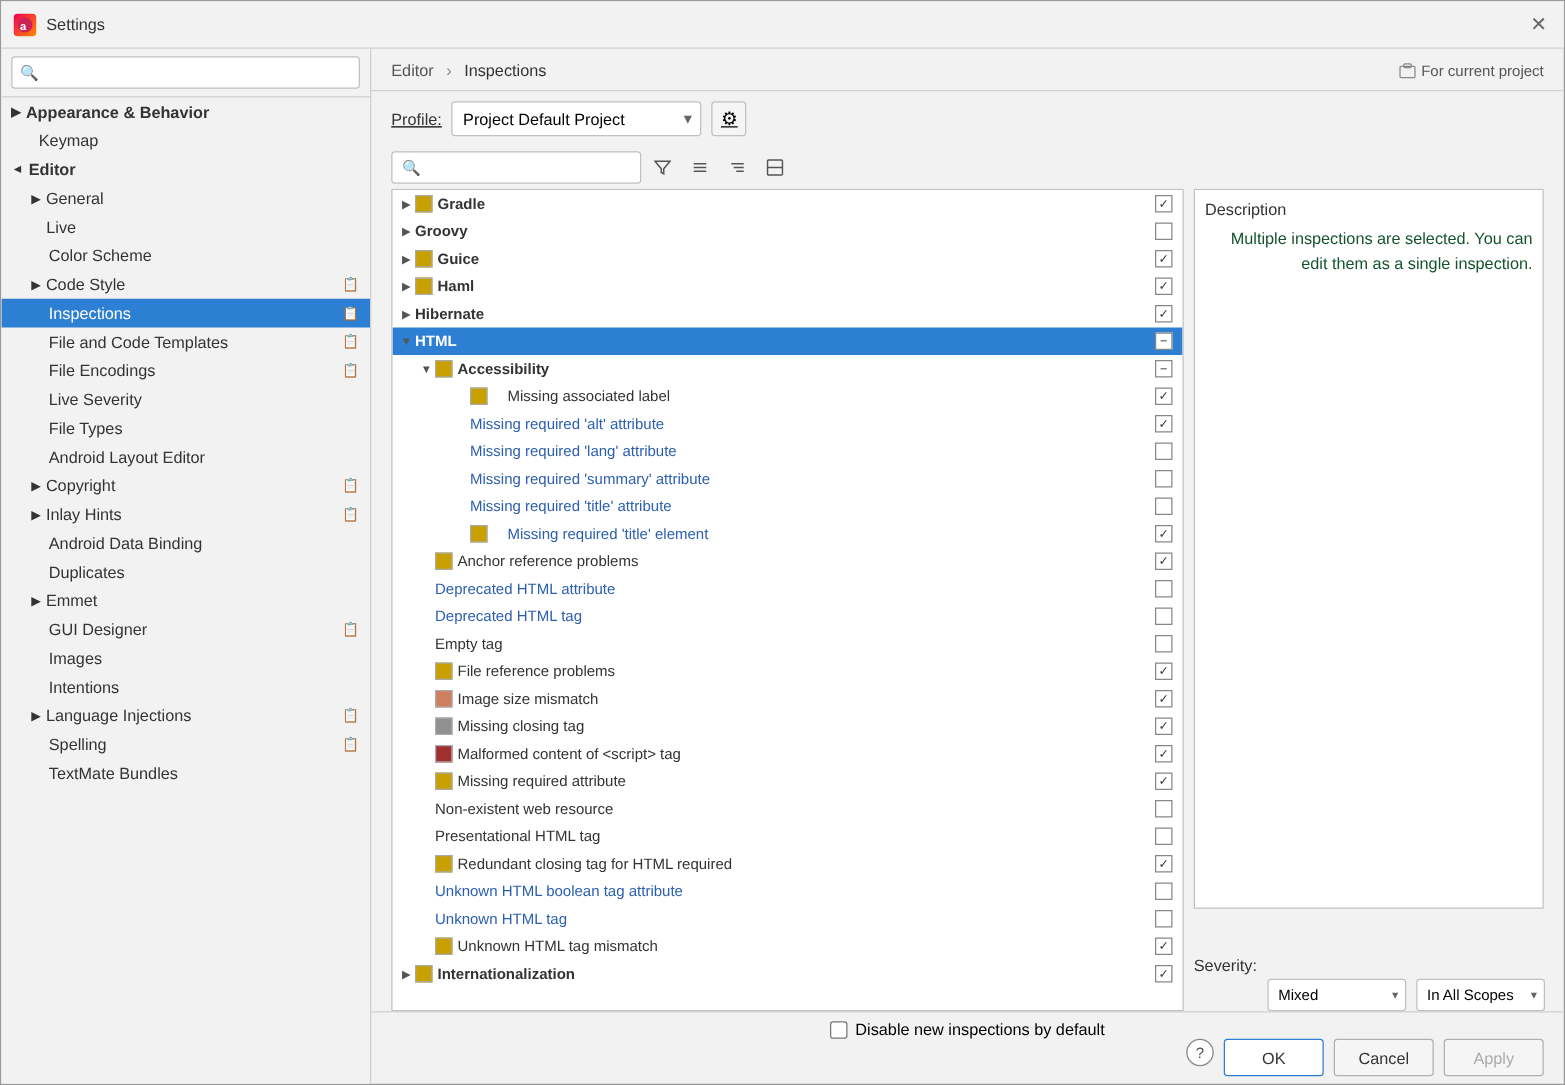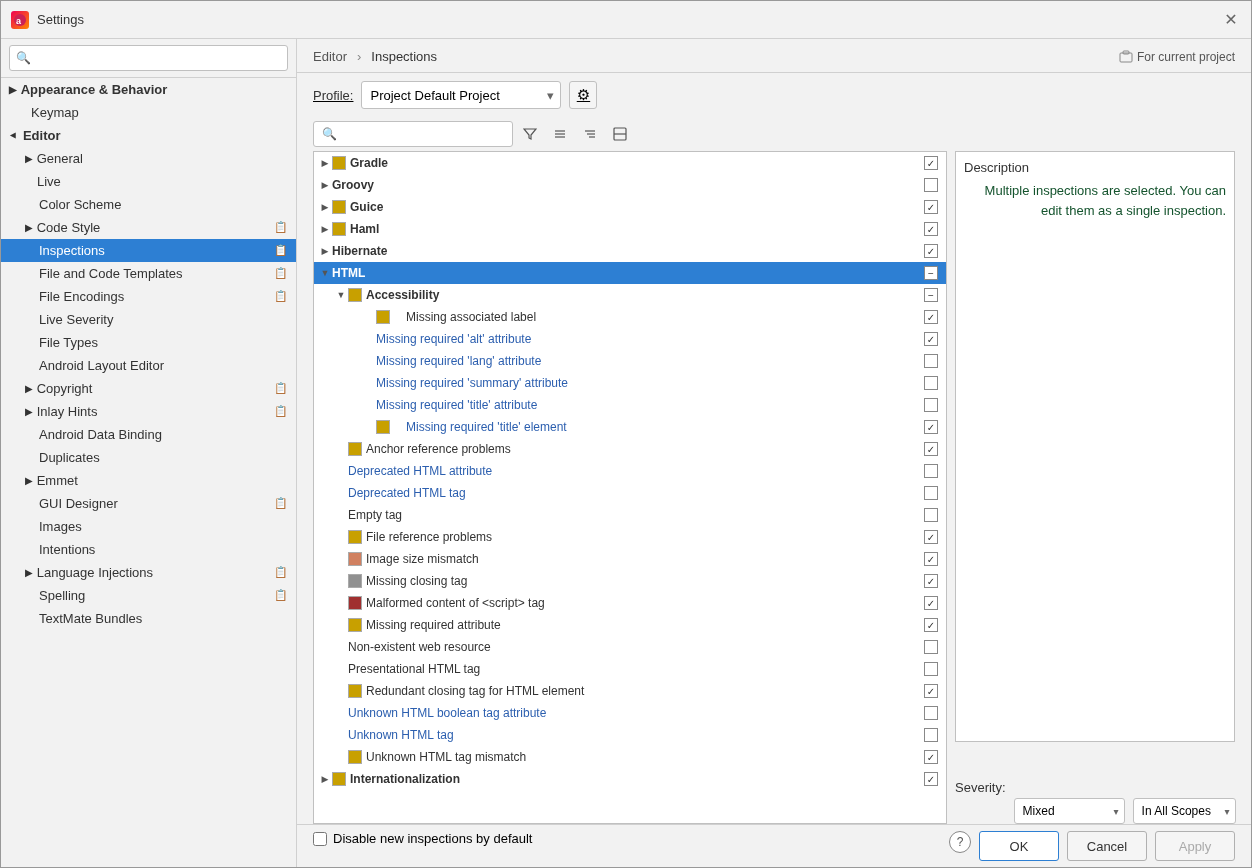--- a/index.html
+++ b/index.html
@@ -344,23 +344,24 @@
       font-size: 10px;
       flex-shrink: 0;
       margin-left: 2px;
     }
     .check-box.checked::after { content: '✓'; color: #333; }
     .check-box.partial::after { content: '−'; color: #333; }
     .check-box.empty { }
     .bottom-bar {
       padding: 6px 16px;
       display: flex;
-      align-items: flex-start;
+      align-items: center;
       border-top: 1px solid #d0d0d0;
       flex-shrink: 0;
+      flex-direction: column;
     }
     .disable-checkbox-row {
       display: flex;
       align-items: center;
       gap: 6px;
     }
     .disable-checkbox {
       width: 14px;
       height: 14px;
       border: 1px solid #888;
@@ -752,21 +753,21 @@
 
           <div class="tree-row tree-indent-1">
             <span class="tree-chevron"></span>
             <span class="tree-label">Presentational HTML tag</span>
             <div class="check-box empty" style="margin-left:auto;margin-right:4px;"></div>
           </div>
 
           <div class="tree-row tree-indent-1">
             <span class="tree-chevron"></span>
             <div class="color-swatch" style="background:#c8a000;"></div>
-            <span class="tree-label">Redundant closing tag for HTML element</span>
+            <span class="tree-label">Redundant closing tag for HTML required</span>
             <div class="check-box checked" style="margin-left:auto;margin-right:4px;"></div>
           </div>
 
           <div class="tree-row tree-indent-1">
             <span class="tree-chevron"></span>
             <span class="tree-label link">Unknown HTML boolean tag attribute</span>
             <div class="check-box empty" style="margin-left:auto;margin-right:4px;"></div>
           </div>
 
           <div class="tree-row tree-indent-1">

